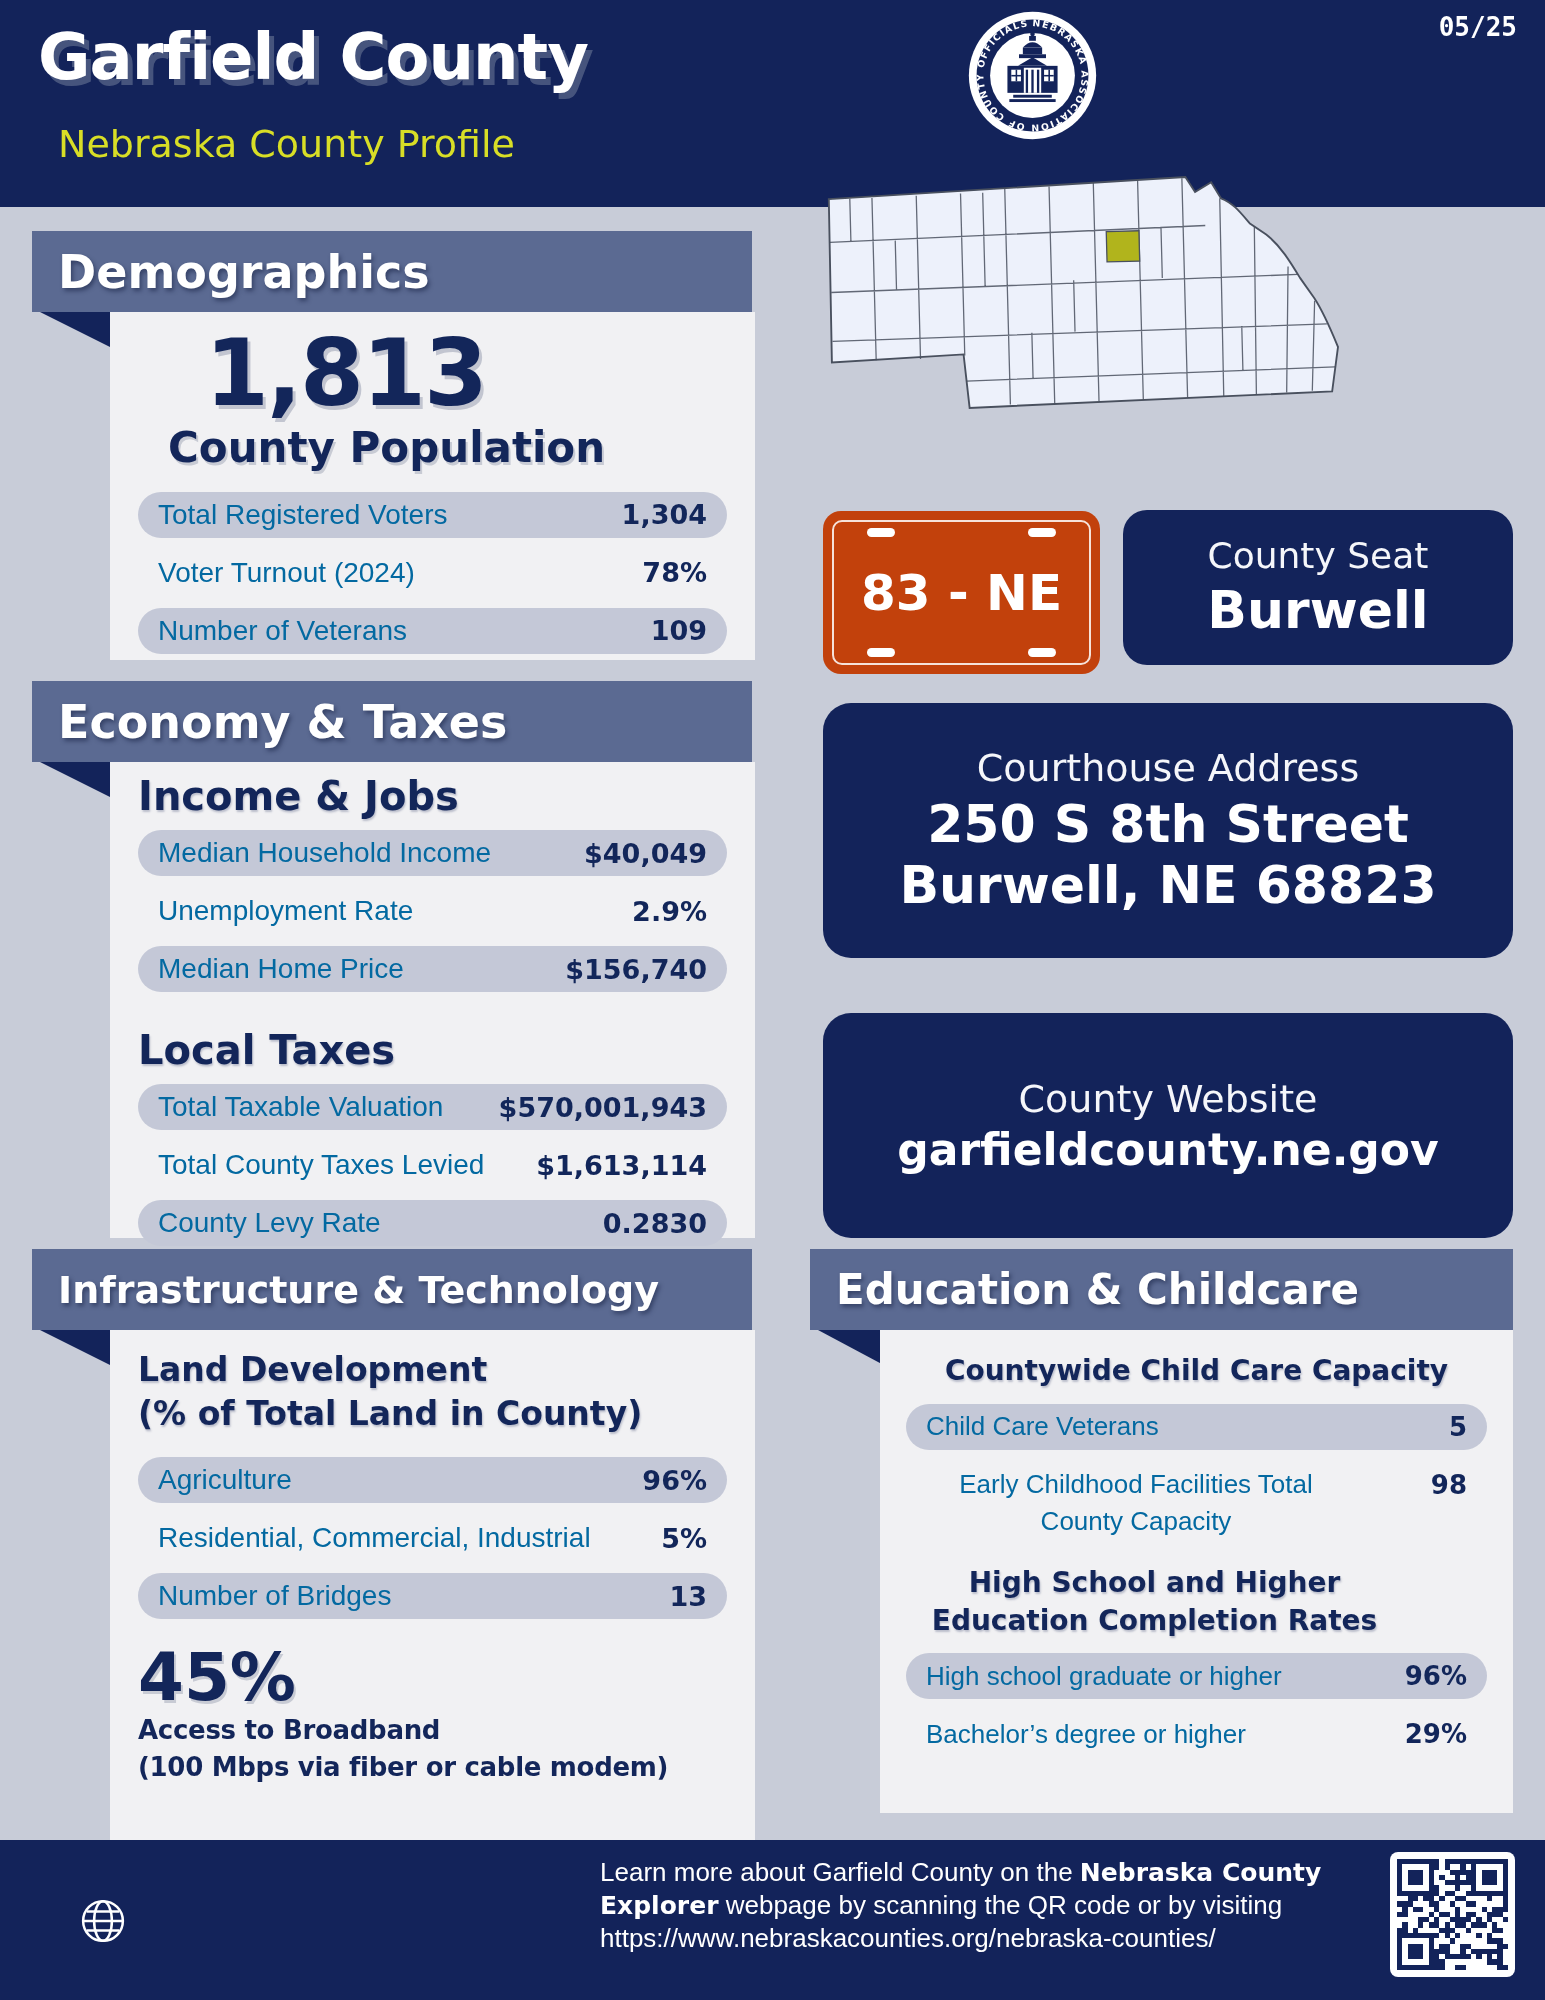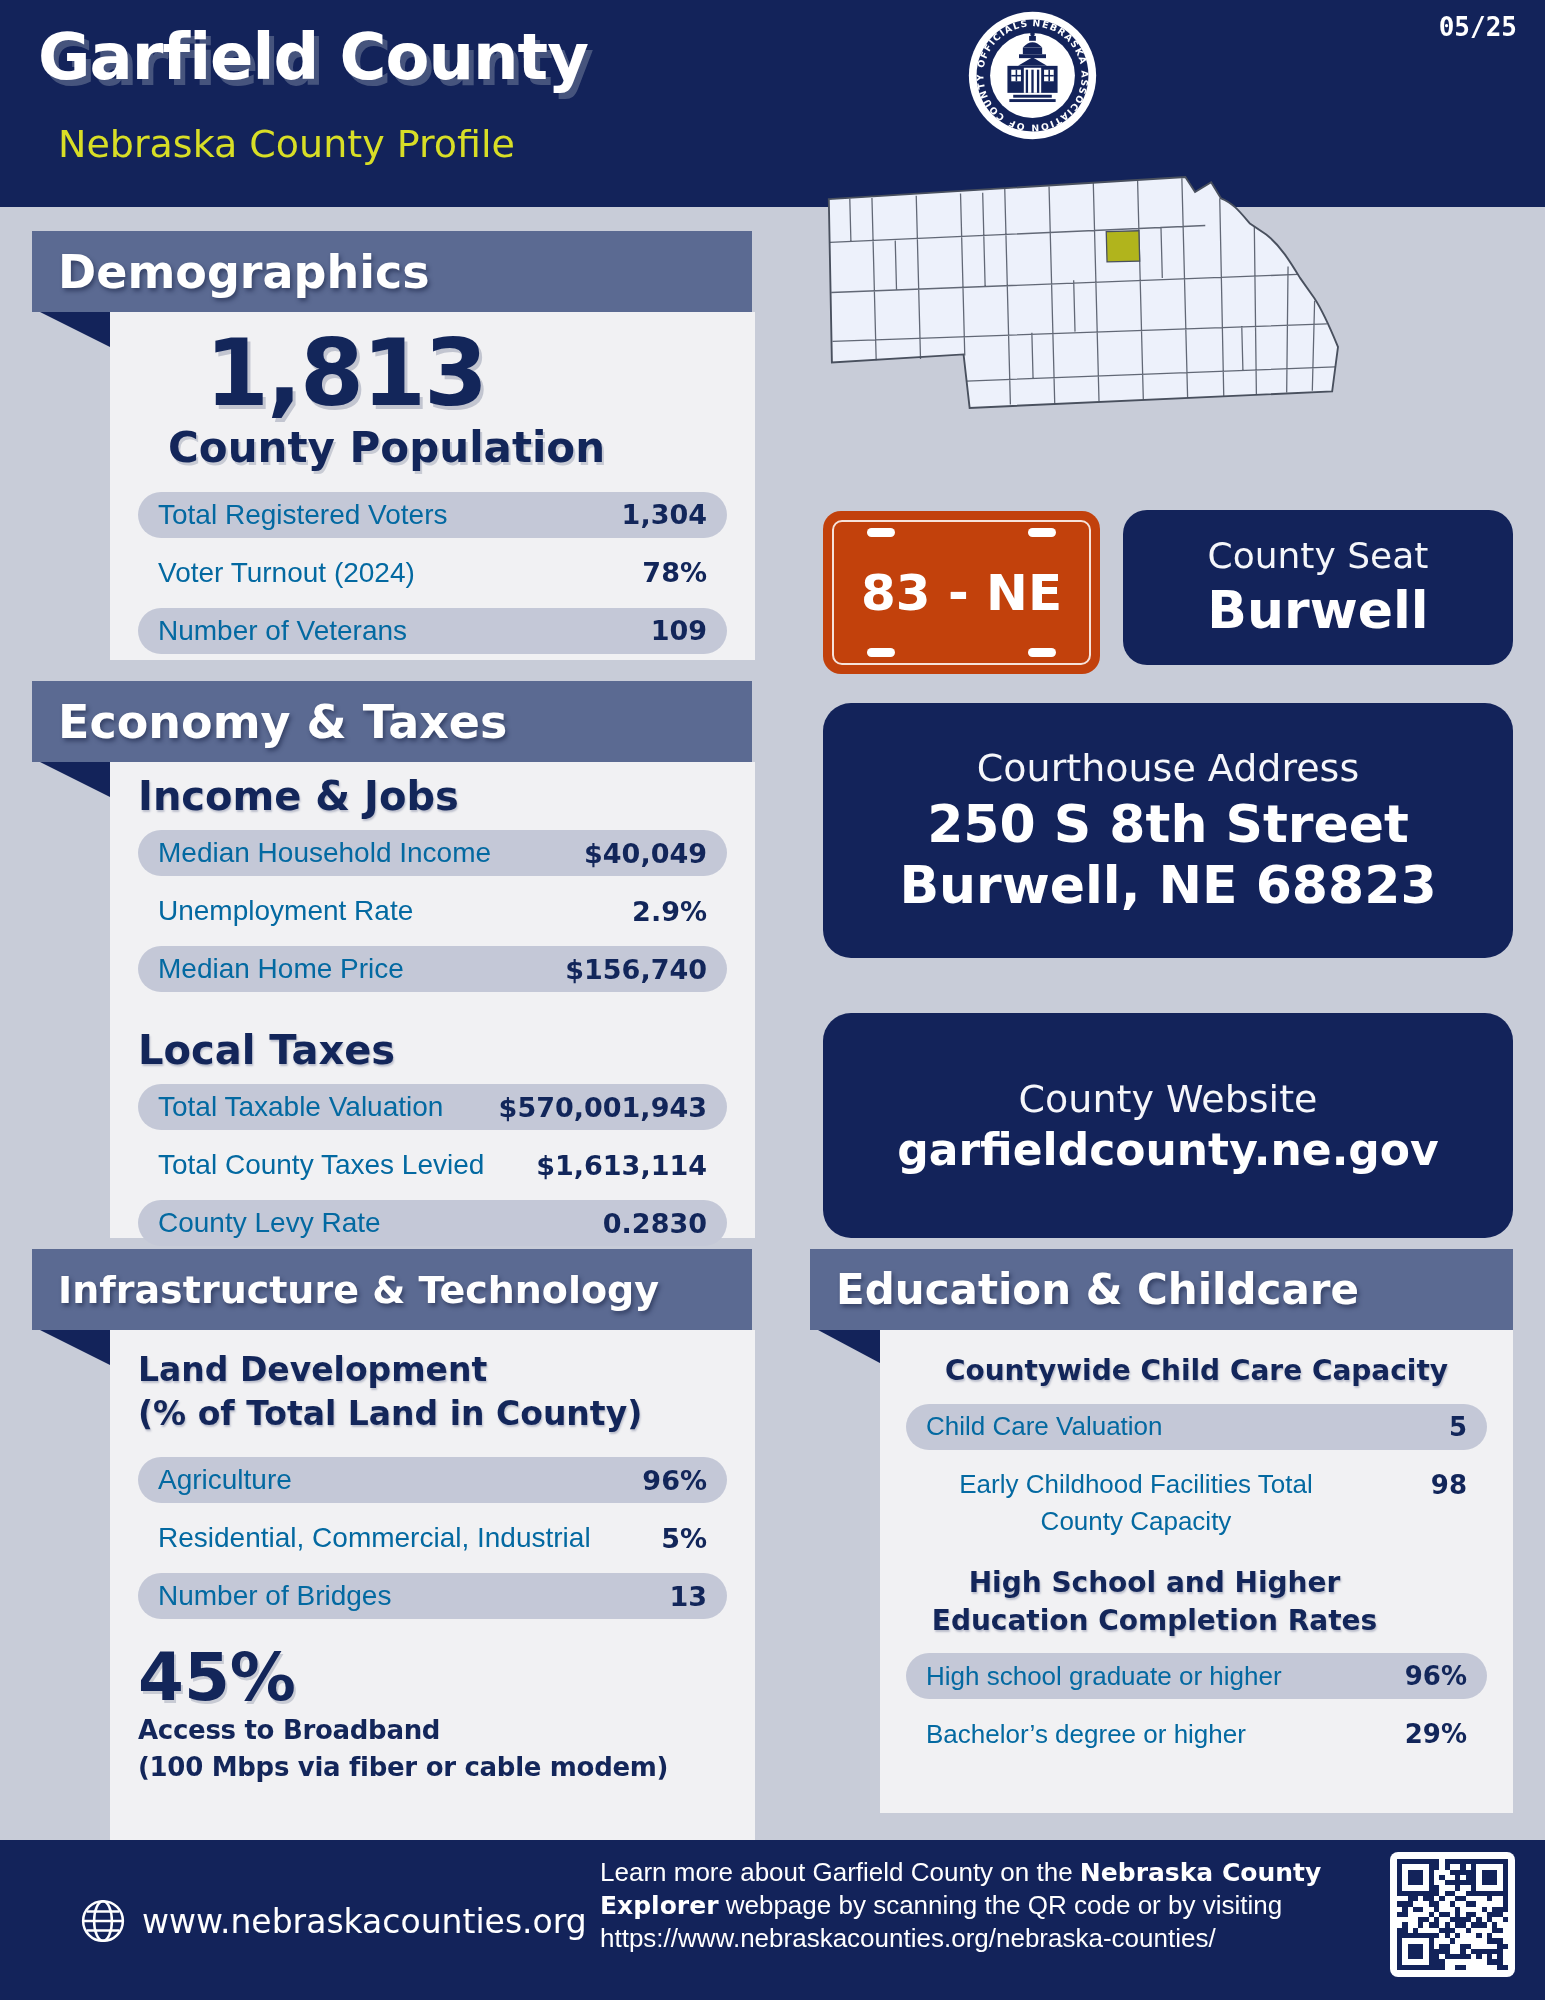--- a/index.html
+++ b/index.html
@@ -260,21 +260,21 @@
   </div>
 
   <div class="abs section-bar" style="left:810px;top:1249px;width:703px;font-size:42px;">
     <span>Education &amp; Childcare</span>
   </div>
   <div class="abs fold" style="left:818px;top:1330px;width:150px;"></div>
   <div class="abs panel edu-panel" style="left:880px;top:1330px;width:633px;height:483px;padding-top:22px;text-align:center;">
     <div class="panel-heading edu-h3">Countywide Child Care Capacity</div>
     <div style="height:14px;"></div>
     <div class="stat-row pill">
-      <span class="stat-label">Child Care Valuation</span>
+      <span class="stat-label">Child Care Veterans</span>
       <span class="stat-value">5</span>
     </div>
     <div class="stat-row tall">
       <span class="stat-label">Early Childhood Facilities Total County Capacity</span>
       <span class="stat-value">98</span>
     </div>
     <div class="panel-heading edu-h3" style="padding-right:110px;">High School and Higher Education Completion Rates</div>
     <div style="height:14px;"></div>
     <div class="stat-row pill">
       <span class="stat-label">High school graduate or higher</span>
@@ -290,21 +290,20 @@
   <div class="abs footer-org">
     <svg width="46" height="46" viewBox="0 0 44 44">
       <g fill="none" stroke="#ffffff" stroke-width="2.4">
         <circle cx="22" cy="22" r="19"></circle>
         <ellipse cx="22" cy="22" rx="8.5" ry="19"></ellipse>
         <line x1="3" y1="22" x2="41" y2="22"></line>
         <line x1="6.5" y1="13" x2="37.5" y2="13"></line>
         <line x1="6.5" y1="31" x2="37.5" y2="31"></line>
       </g>
     </svg>
-    <span class="footer-org-text">www.nebraskacounties.org</span>
   </div>
   <div class="abs footer-note">
     <span>Learn more about Garfield County on the </span><b>Nebraska County Explorer</b><span> webpage by scanning the QR code or by visiting</span>
     <span class="footer-url">https://www.nebraskacounties.org/nebraska-counties/</span>
   </div>
   <div class="abs qr">
     <svg id="qr-grid" viewBox="0 0 21 21" width="111" height="111" fill="#13235a" shape-rendering="crispEdges">
         <rect x="7" y="0" width="1" height="1"></rect>
         <rect x="9" y="0" width="1" height="1"></rect>
         <rect x="10" y="0" width="1" height="1"></rect>

